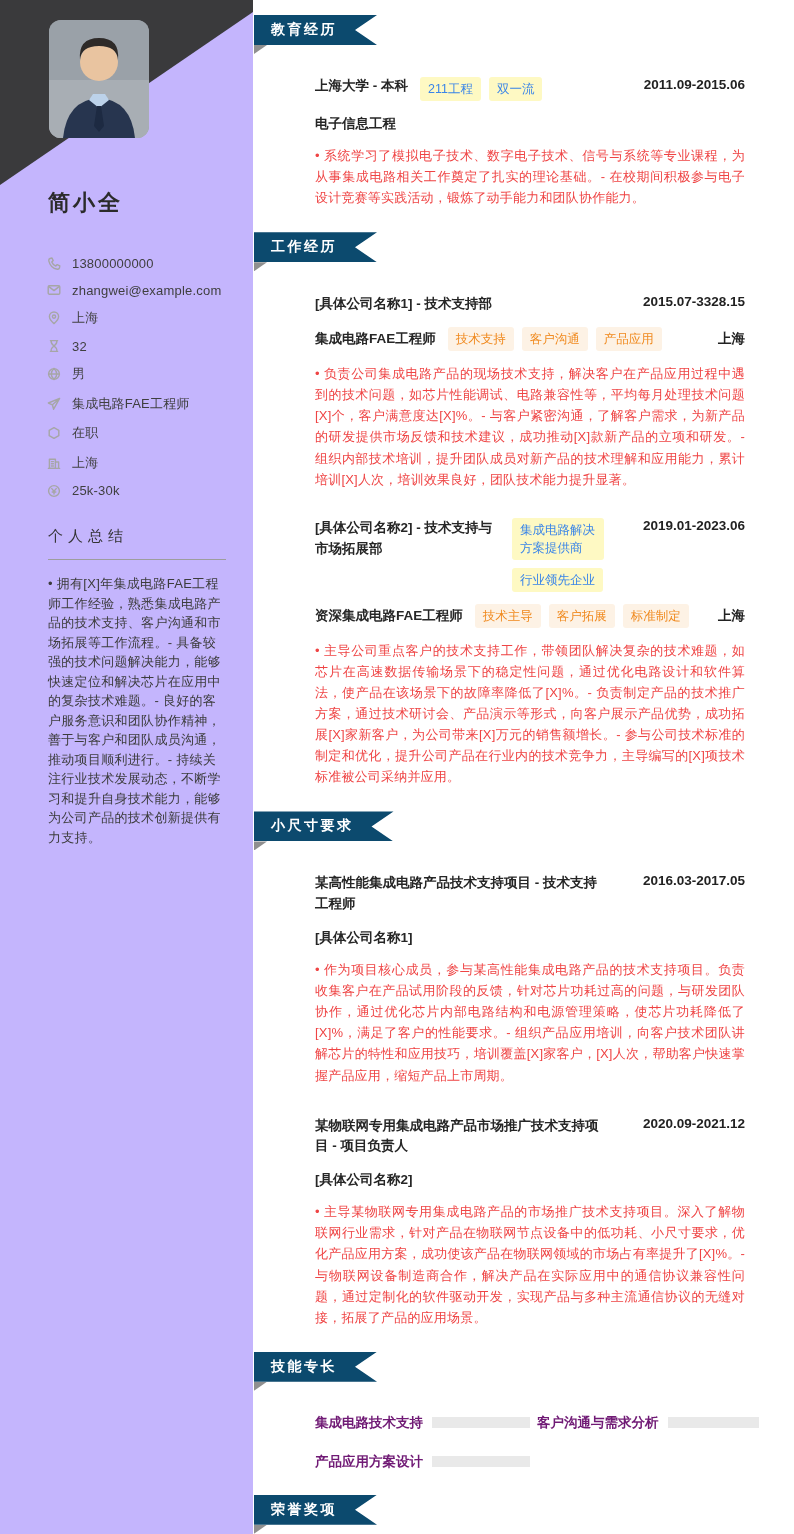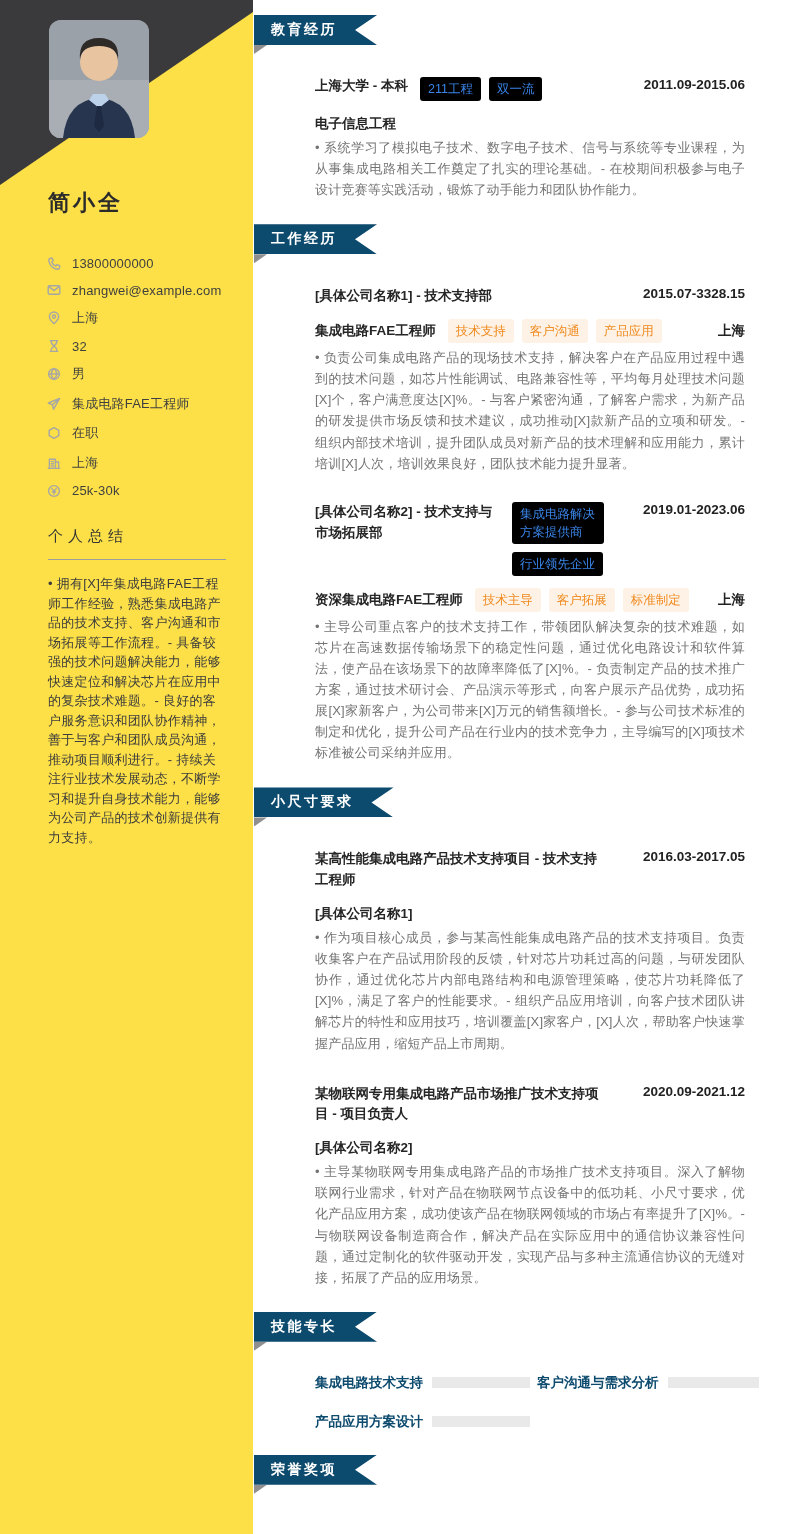--- a/index.html
+++ b/index.html
@@ -1,21 +1,21 @@
 <!DOCTYPE html>
 <html><head>
 <meta charset="utf-8">
 <style>
   * { margin:0; padding:0; box-sizing:border-box; }
   html,body { background:#ffffff; }
   body { font-family:"Liberation Sans","DejaVu Sans",sans-serif; }
   .page { position:relative; width:794px; height:1534px; background:#ffffff; overflow:hidden; }
 
   
-  .sidebar { position:absolute; left:0; top:0; width:253px; height:1534px; background:#fde047; }
+  .sidebar { position:absolute; left:0; top:0; width:253px; height:1534px; background:#c4b5fd; }
   .sidebar-dark { position:absolute; left:0; top:0; width:253px; height:185px; background:#3a3a3c;
                   clip-path:polygon(0 0,100% 0,100% 12px,0 100%); }
   .photo { position:absolute; left:49px; top:20px; width:100px; height:118px; border-radius:12px;
            overflow:hidden; background:linear-gradient(180deg,#8e959c 0%,#aab0b6 60%,#b9bec3 100%); }
   .photo svg { display:block; width:100%; height:100%; }
   .name { position:absolute; left:48px; top:188px; font-size:22px; font-weight:bold;
           letter-spacing:3px; color:#2b2b2b; }
   .contacts { position:absolute; left:47px; top:256px; width:190px; }
   .contact-row { display:flex; align-items:center; margin-bottom:11.5px; }
   .contact-row .ic { width:14px; height:14px; margin-right:11px; flex:0 0 14px; }
@@ -34,39 +34,39 @@
             font-size:14px; font-weight:bold; letter-spacing:2.5px; padding:6px 40px 6px 17px;
             clip-path:polygon(0 0,100% 0,calc(100% - 22px) 50%,100% 100%,0 100%); }
   .ribbon-wrap::after { content:''; position:absolute; left:1px; top:30px; width:13px; height:9px;
             background:#8f8f8f; clip-path:polygon(0 0,100% 0,0 100%); }
   .sec-content { padding:32px 49px 24px 62px; }
   .bold { font-weight:bold; color:#262626; }
   .head-row { display:flex; align-items:flex-start; }
   .school { font-size:13.5px; white-space:nowrap; }
   .tags { display:flex; flex-wrap:wrap; gap:8px; margin-left:12px; align-items:flex-start; }
   .tag { display:inline-block; font-size:12.5px; line-height:1.45; padding:3px 8px; border-radius:3px; }
-  .tag.blue { color:#3a85e8; background:#000000; }
+  .tag.blue { color:#3a85e8; background:#fef9c3; }
   .tag.blue.wrapcap { max-width:92px; }
   .tag.orange { color:#f0891d; background:#fdf2e5;padding-left:8px; }
   .date { margin-left:auto; font-size:13.5px; font-weight:bold; color:#222222; white-space:nowrap; padding-left:12px; }
-  .desc { margin-top:4px; font-size:13px; line-height:1.62; color:#737373; letter-spacing:.2px; text-align:justify; }
+  .desc { margin-top:12px; font-size:13px; line-height:1.62; color:#ef4444; letter-spacing:.2px; text-align:justify; }
   .major { margin-top:14px; font-size:13.5px; }
   .company-col { flex:0 0 185px; font-size:13.5px; font-weight:bold; color:#262626; line-height:1.55; }
   .role-row { display:flex; align-items:center; margin-top:12px; }
   .role { font-size:13.5px; font-weight:bold; color:#262626; white-space:nowrap; }
   .loc { margin-left:auto; font-size:13.5px; font-weight:bold; color:#222222; }
   .work-item + .work-item { margin-top:28px; }
   .proj-item + .proj-item { margin-top:30px; }
   .proj-title { flex:1 1 auto; font-size:13.5px; font-weight:bold; color:#262626; line-height:1.55; padding-right:26px; }
   .proj-company { margin-top:14px; font-size:13.5px; }
 
   
   .skills-grid { display:grid; grid-template-columns:222px 222px; row-gap:21px; }
   .skill-cell { display:flex; align-items:center; }
-  .skill-label { font-size:13.5px; font-weight:bold; color:#0c4a6e; white-space:nowrap; margin-right:9px; }
+  .skill-label { font-size:13.5px; font-weight:bold; color:#701a75; white-space:nowrap; margin-right:9px; }
   .skill-bar { width:98px; height:11px; background:#e9e9e9; position:relative; }
   .skill-fill { height:11px; background:#3d3d3f; clip-path:polygon(0 0,100% 0,calc(100% - 8px) 100%,0 100%); }
 </style>
 </head>
 <body>
 
 <div class="page">
 
   <aside class="sidebar">
     <div class="sidebar-dark"></div>

